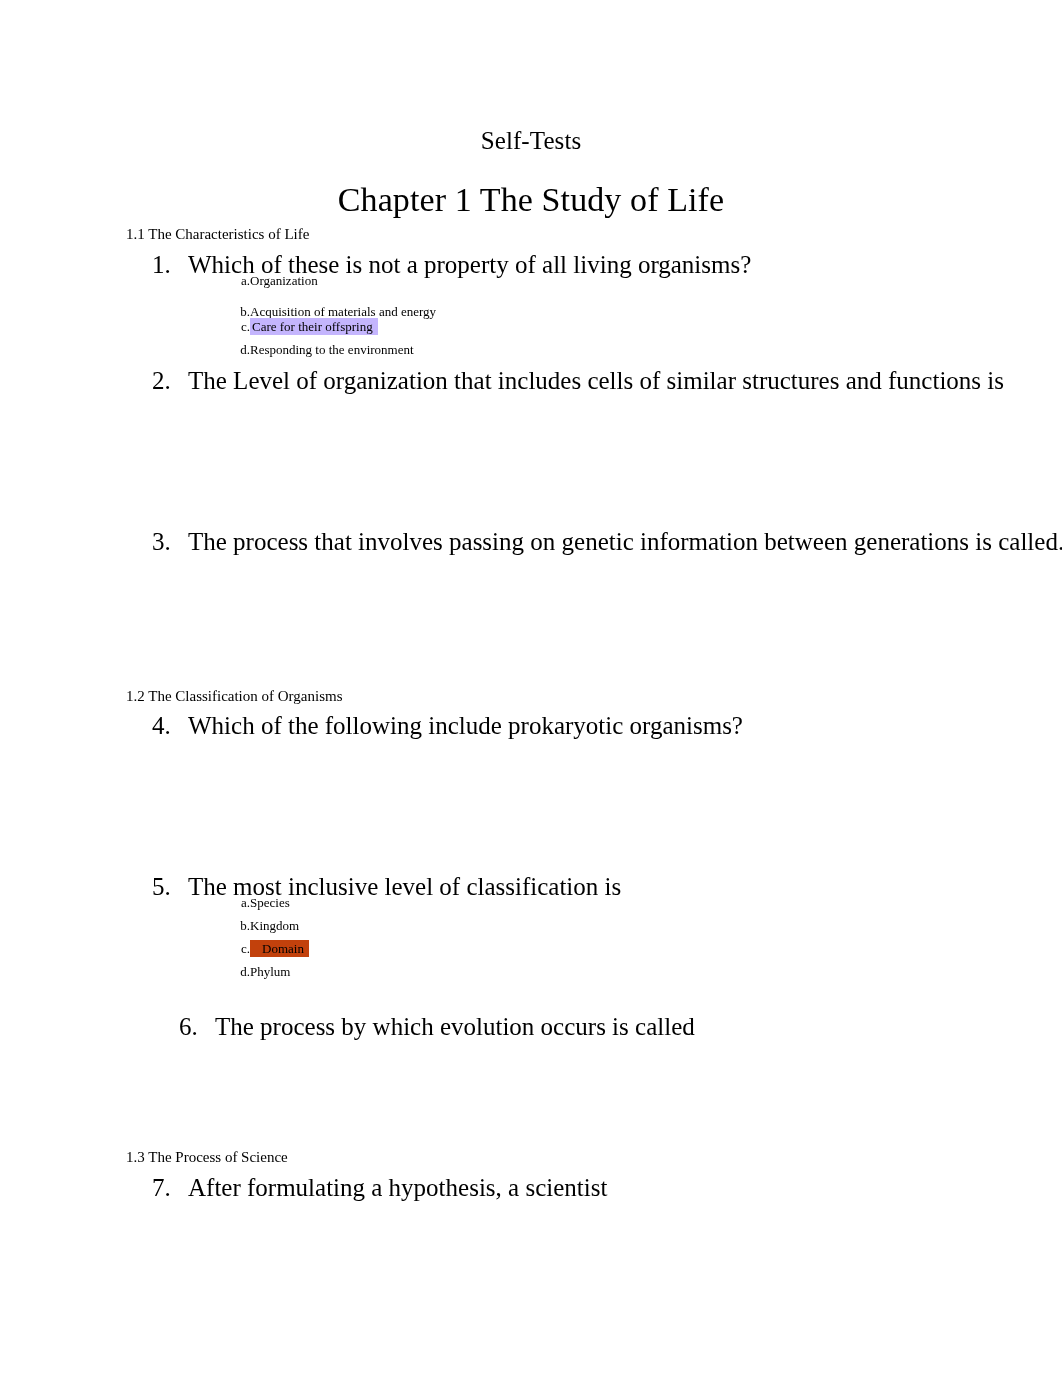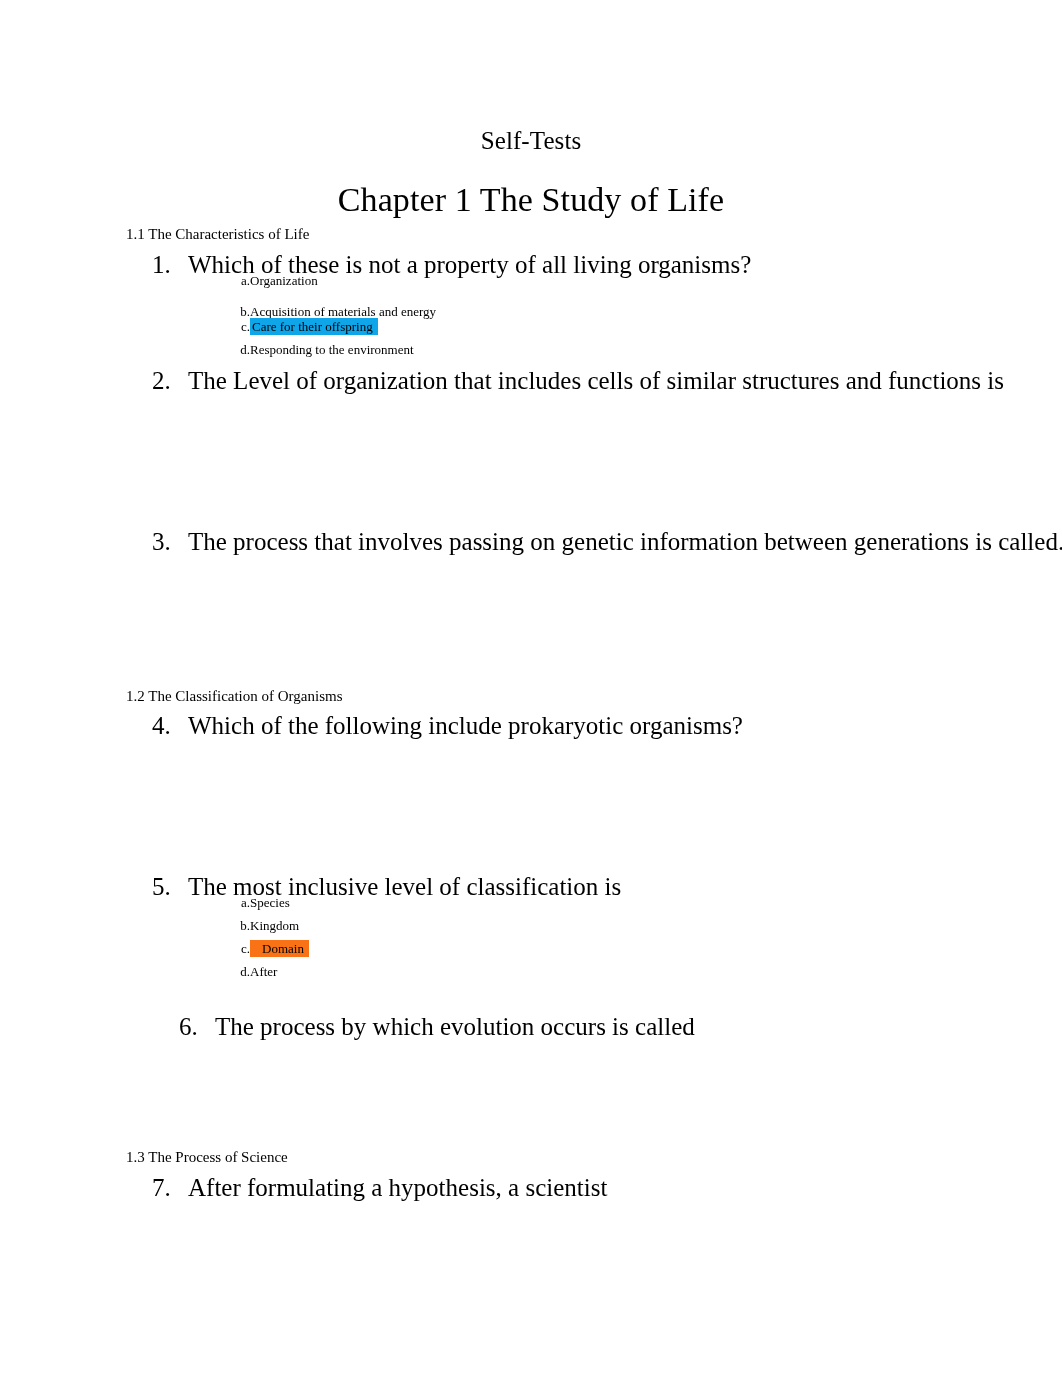--- a/index.html
+++ b/index.html
@@ -96,31 +96,31 @@
 
   <div class="doc-title t1">Self-Tests</div>
 
   <div class="doc-title t2">Chapter 1 The Study of Life</div>
 
   <div id="body-lines">
       <div class="section-heading" style="top: 226px;">1.1 The Characteristics of Life</div>
       <div class="question" style="top: 250px;"><span class="q-num">1.</span><span>Which of these is not a property of all living organisms?</span></div>
       <div class="choice" style="top: 273px;"><span class="c-letter">a.</span><span>Organization</span></div>
       <div class="choice" style="top: 304px;"><span class="c-letter">b.</span><span>Acquisition of materials and energy</span></div>
-      <div class="choice" style="top: 319px;"><span class="c-letter">c.</span><span class="hl" style="background-color: #0ea5e9;">Care for their offspring</span></div>
+      <div class="choice" style="top: 319px;"><span class="c-letter">c.</span><span class="hl" style="background-color: #c4b5fd;">Care for their offspring</span></div>
       <div class="choice" style="top: 342px;"><span class="c-letter">d.</span><span>Responding to the environment</span></div>
       <div class="question" style="top: 366px;"><span class="q-num">2.</span><span>The Level of organization that includes cells of similar structures and functions is</span></div>
       <div class="question" style="top: 527px;"><span class="q-num">3.</span><span>The process that involves passing on genetic information between generations is called.</span></div>
       <div class="section-heading" style="top: 688px;">1.2 The Classification of Organisms</div>
       <div class="question" style="top: 711px;"><span class="q-num">4.</span><span>Which of the following include prokaryotic organisms?</span></div>
       <div class="question" style="top: 872px;"><span class="q-num">5.</span><span>The most inclusive level of classification is</span></div>
       <div class="choice" style="top: 895px;"><span class="c-letter">a.</span><span>Species</span></div>
       <div class="choice" style="top: 918px;"><span class="c-letter">b.</span><span>Kingdom</span></div>
-      <div class="choice" style="top: 941px;"><span class="c-letter">c.</span><span class="hl" style="background-color: #f97316; padding-left: 12px;">Domain</span></div>
-      <div class="choice" style="top: 964px;"><span class="c-letter">d.</span><span>After</span></div>
+      <div class="choice" style="top: 941px;"><span class="c-letter">c.</span><span class="hl" style="background-color: #c2410c; padding-left: 12px;">Domain</span></div>
+      <div class="choice" style="top: 964px;"><span class="c-letter">d.</span><span>Phylum</span></div>
       <div class="question" style="top: 1012px; margin-left: 27px;"><span class="q-num">6.</span><span>The process by which evolution occurs is called</span></div>
       <div class="section-heading" style="top: 1149px;">1.3 The Process of Science</div>
       <div class="question" style="top: 1173px;"><span class="q-num">7.</span><span>After formulating a hypothesis, a scientist</span></div>
     </div>
 
   <div class="ghost-line"></div>
 
 </div>
 
 </body></html>

